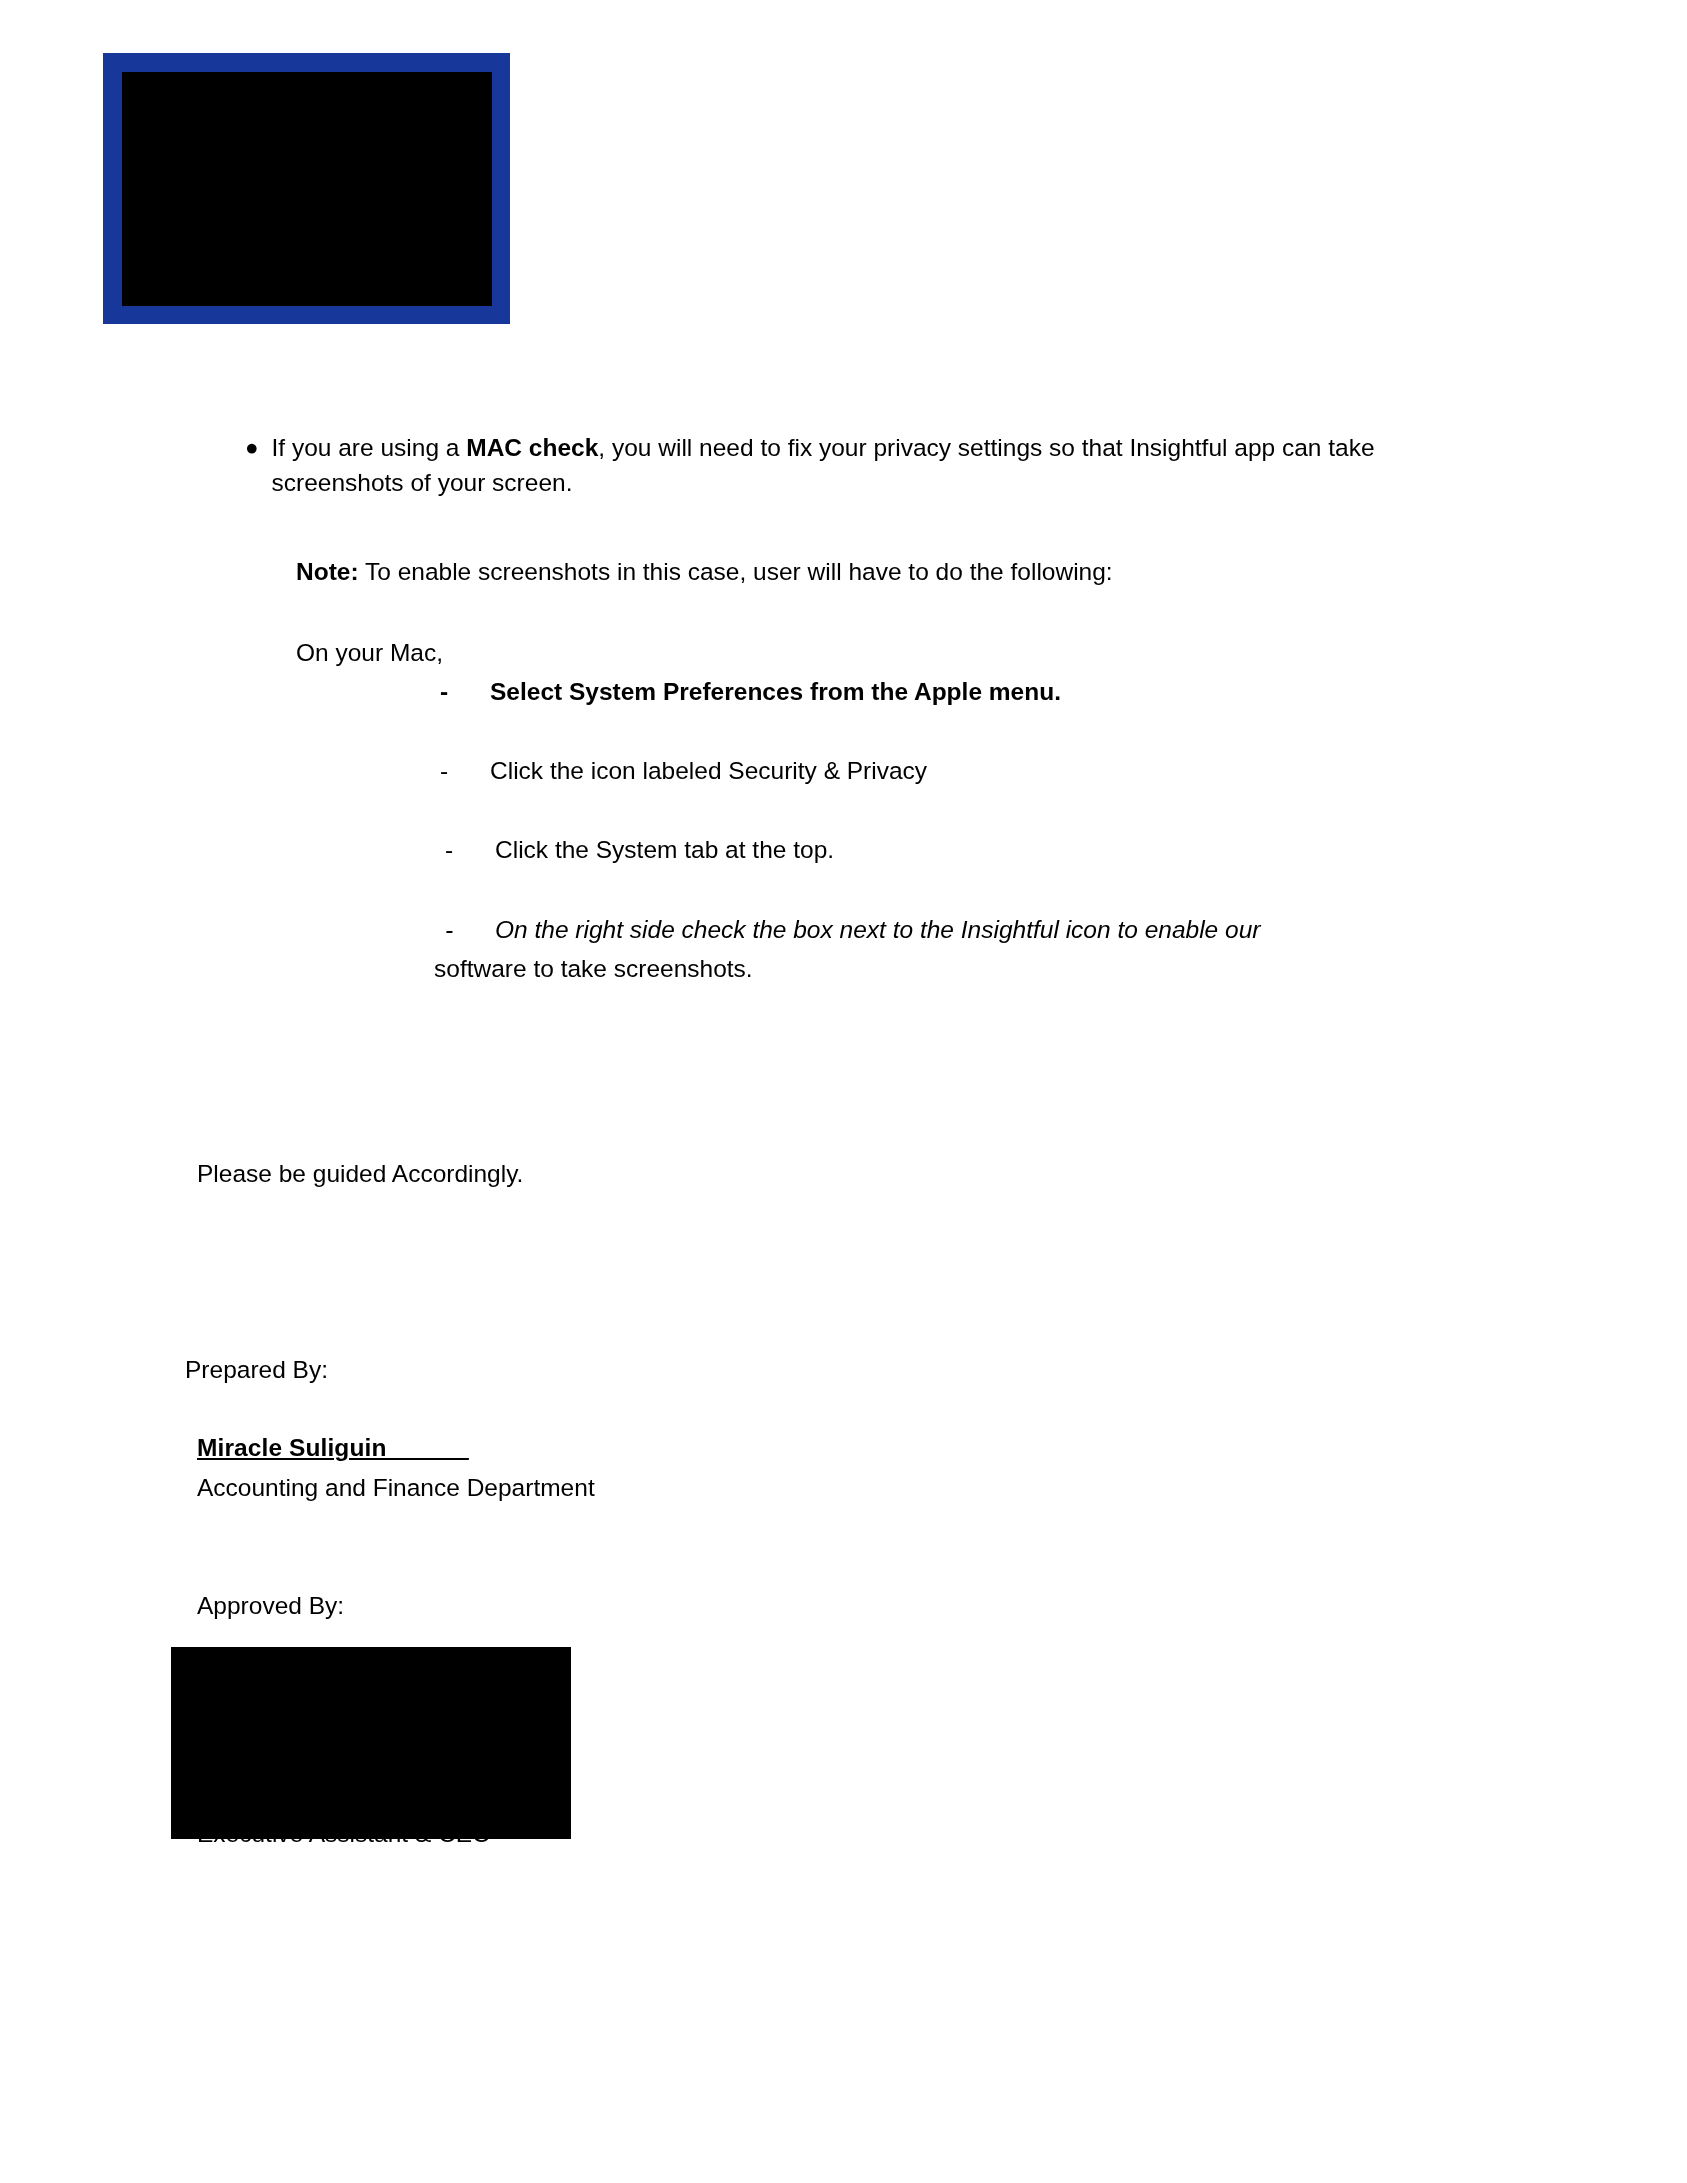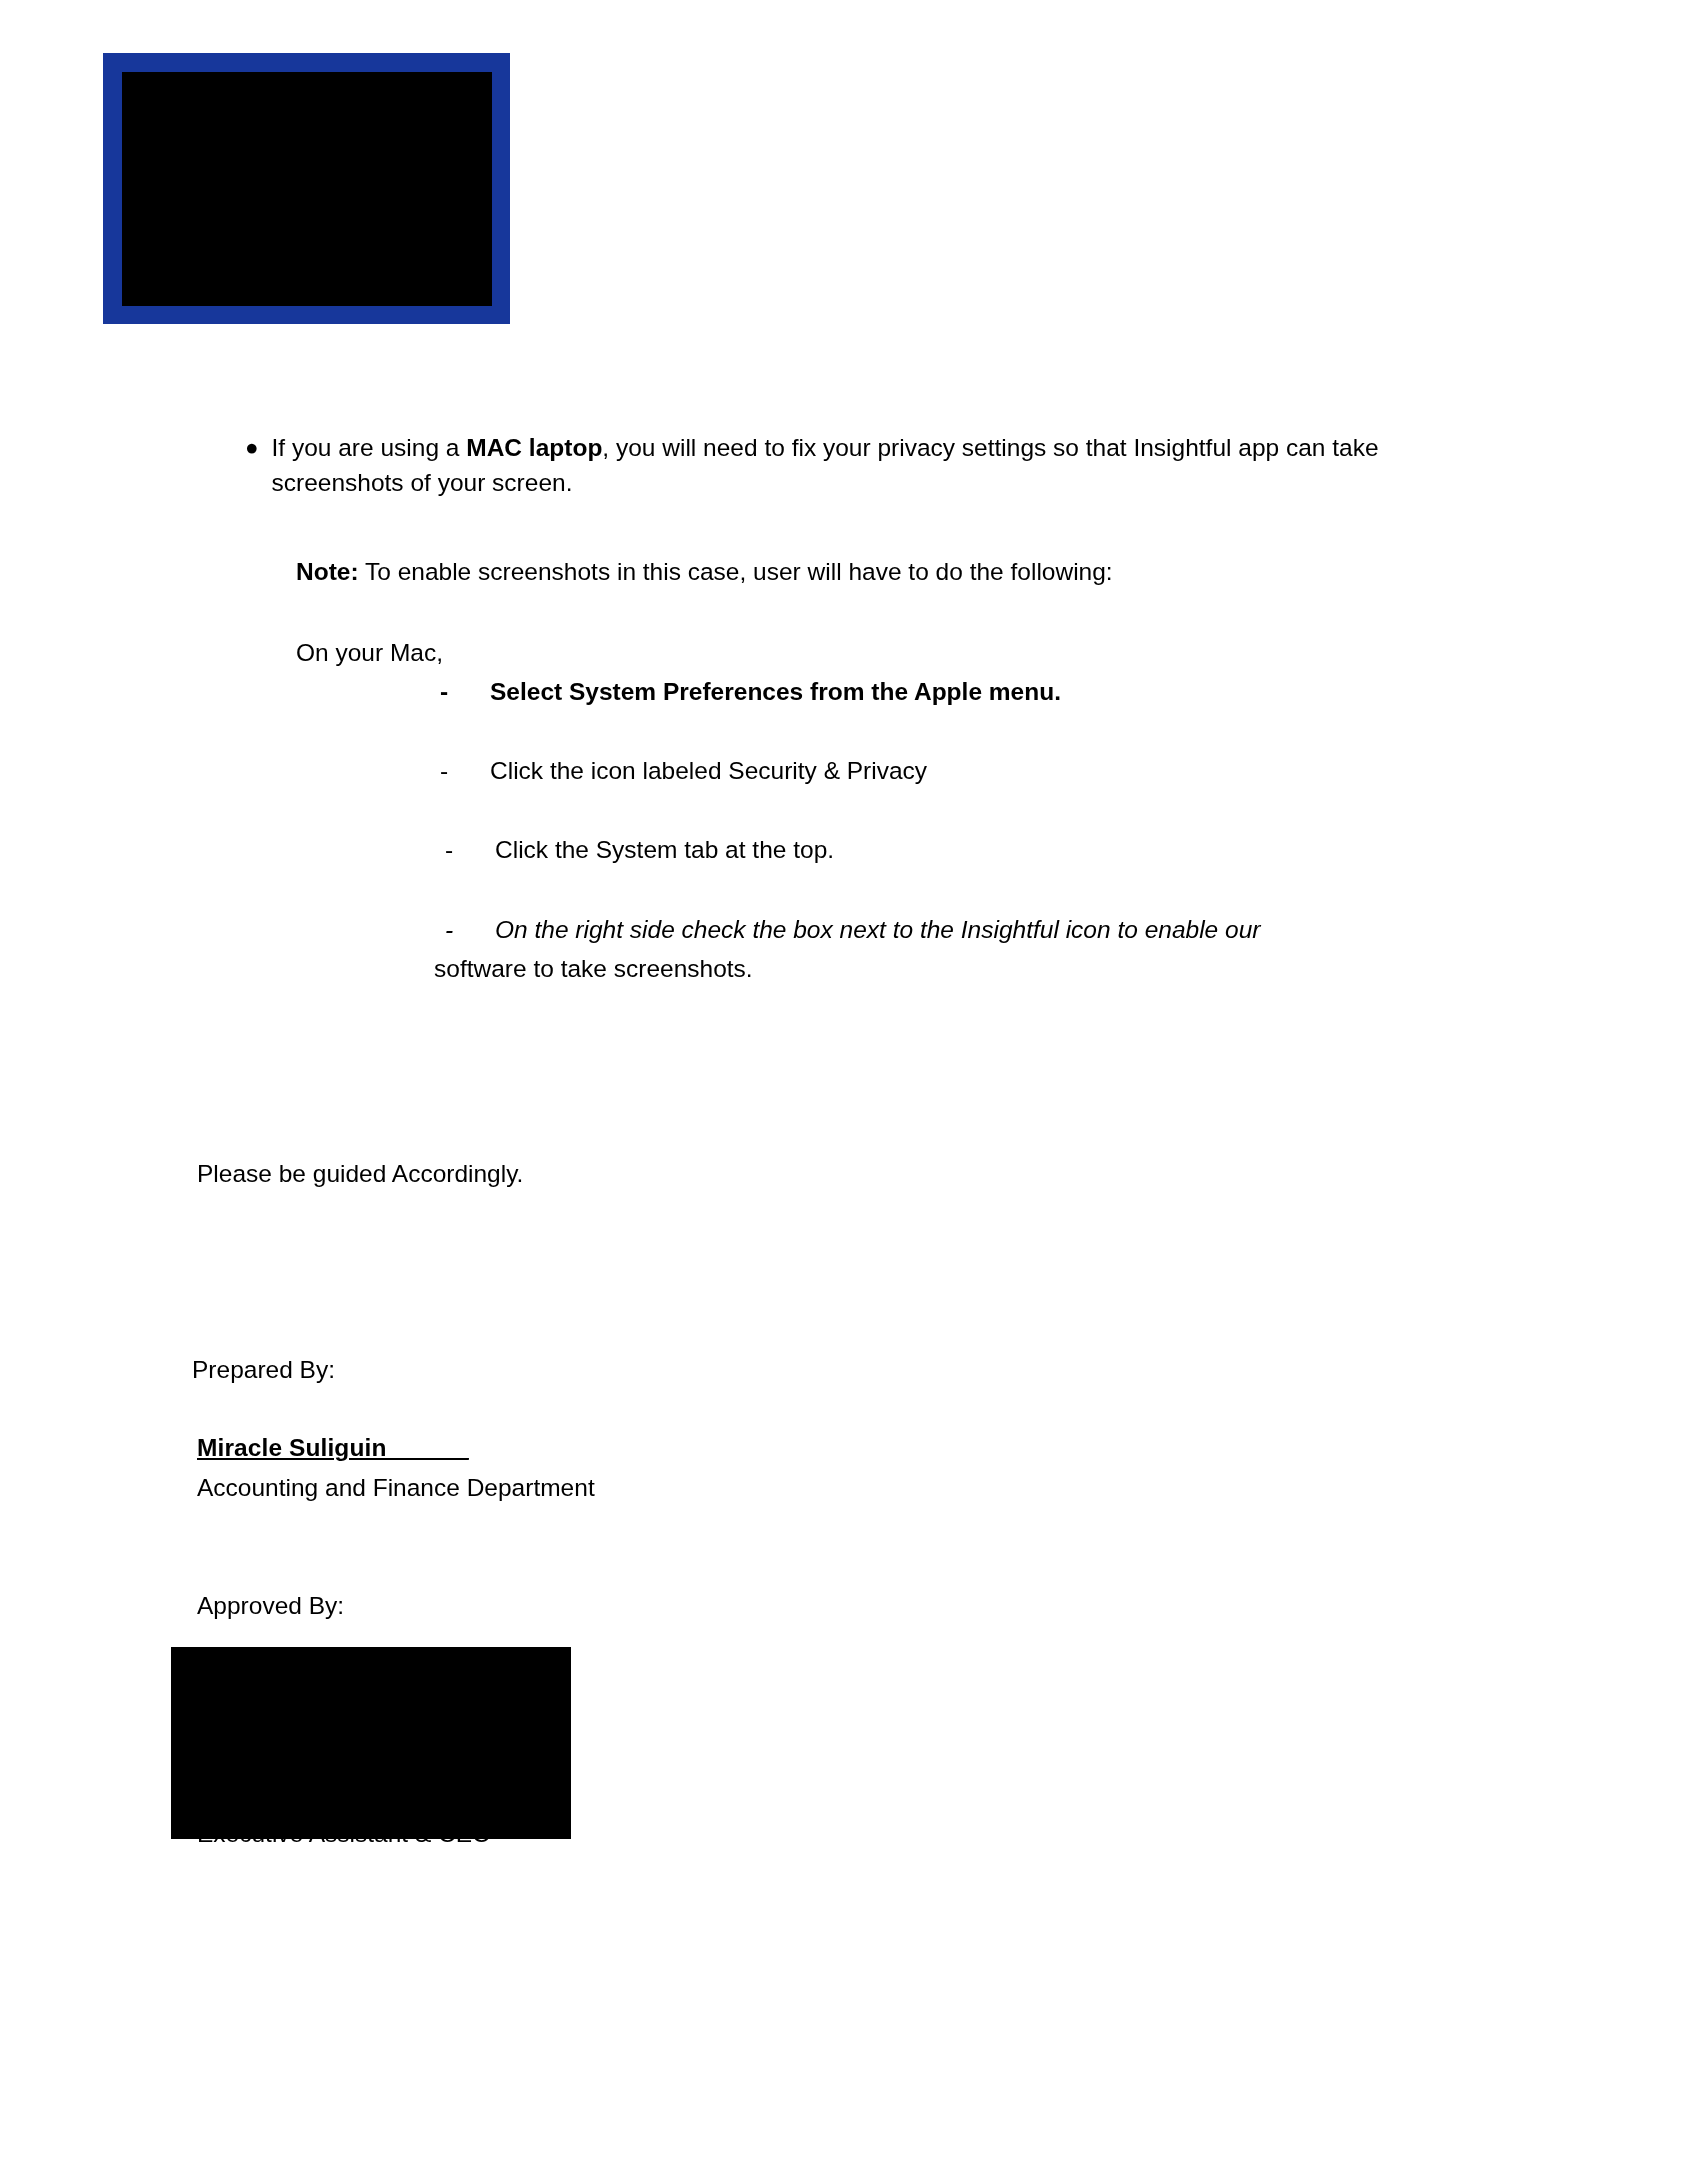--- a/index.html
+++ b/index.html
@@ -108,21 +108,21 @@
   .guided {
     position: absolute;
     left: 197px;
     top: 1156px;
     font-size: 24.5px;
     line-height: 1.44;
   }
 
   .prepared-by {
     position: absolute;
-    left: 192px;
+    left: 185px;
     top: 1352px;
     font-size: 24.5px;
     line-height: 1.44;
   }
 
   .signer-name {
     position: absolute;
     left: 197px;
     top: 1430px;
     font-size: 24.5px;
@@ -170,21 +170,21 @@
 <body>
 
 <div class="doc">
 
   <div class="logo-block">
     <div class="logo-inner"></div>
   </div>
 
   <div class="bullet-row">
     <div class="bullet-dot">●</div>
-    <div class="bullet-text"><span>If you are using a </span><span class="bold">MAC laptop</span><span>, you will need to fix your privacy settings so that Insightful app can take screenshots of your screen.</span></div>
+    <div class="bullet-text"><span>If you are using a </span><span class="bold">MAC check</span><span>, you will need to fix your privacy settings so that Insightful app can take screenshots of your screen.</span></div>
   </div>
 
   <div class="note-para"><span class="bold">Note:</span><span> To enable screenshots in this case, user will have to do the following:</span></div>
 
   <div class="onmac">On your Mac,</div>
 
   <div class="step step-1"><span class="dash">-</span><span>Select System Preferences from the Apple menu.</span></div>
 
   <div class="step step-2"><span class="dash">-</span><span>Click the icon labeled Security &amp; Privacy</span></div>
 

